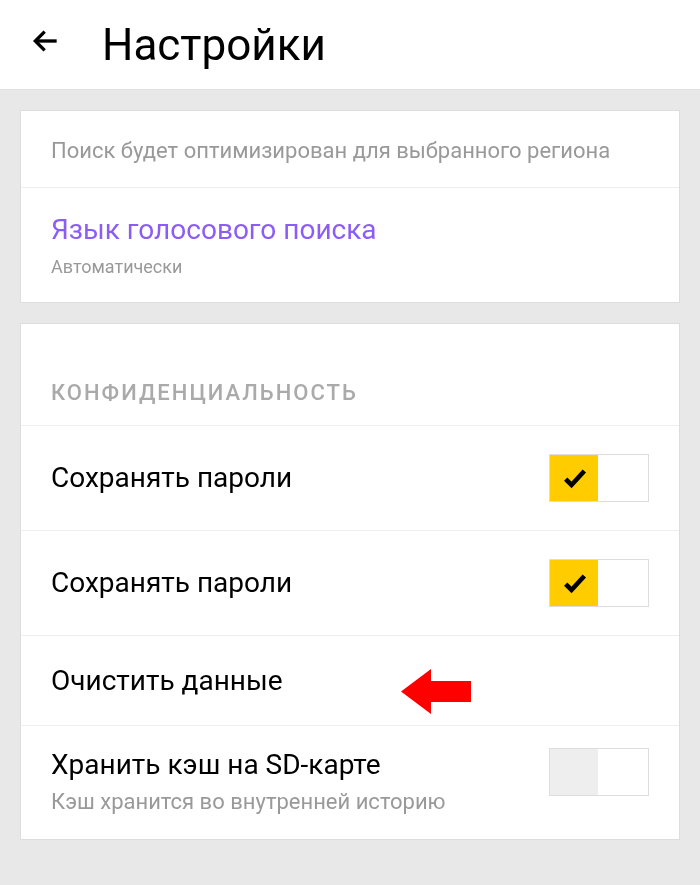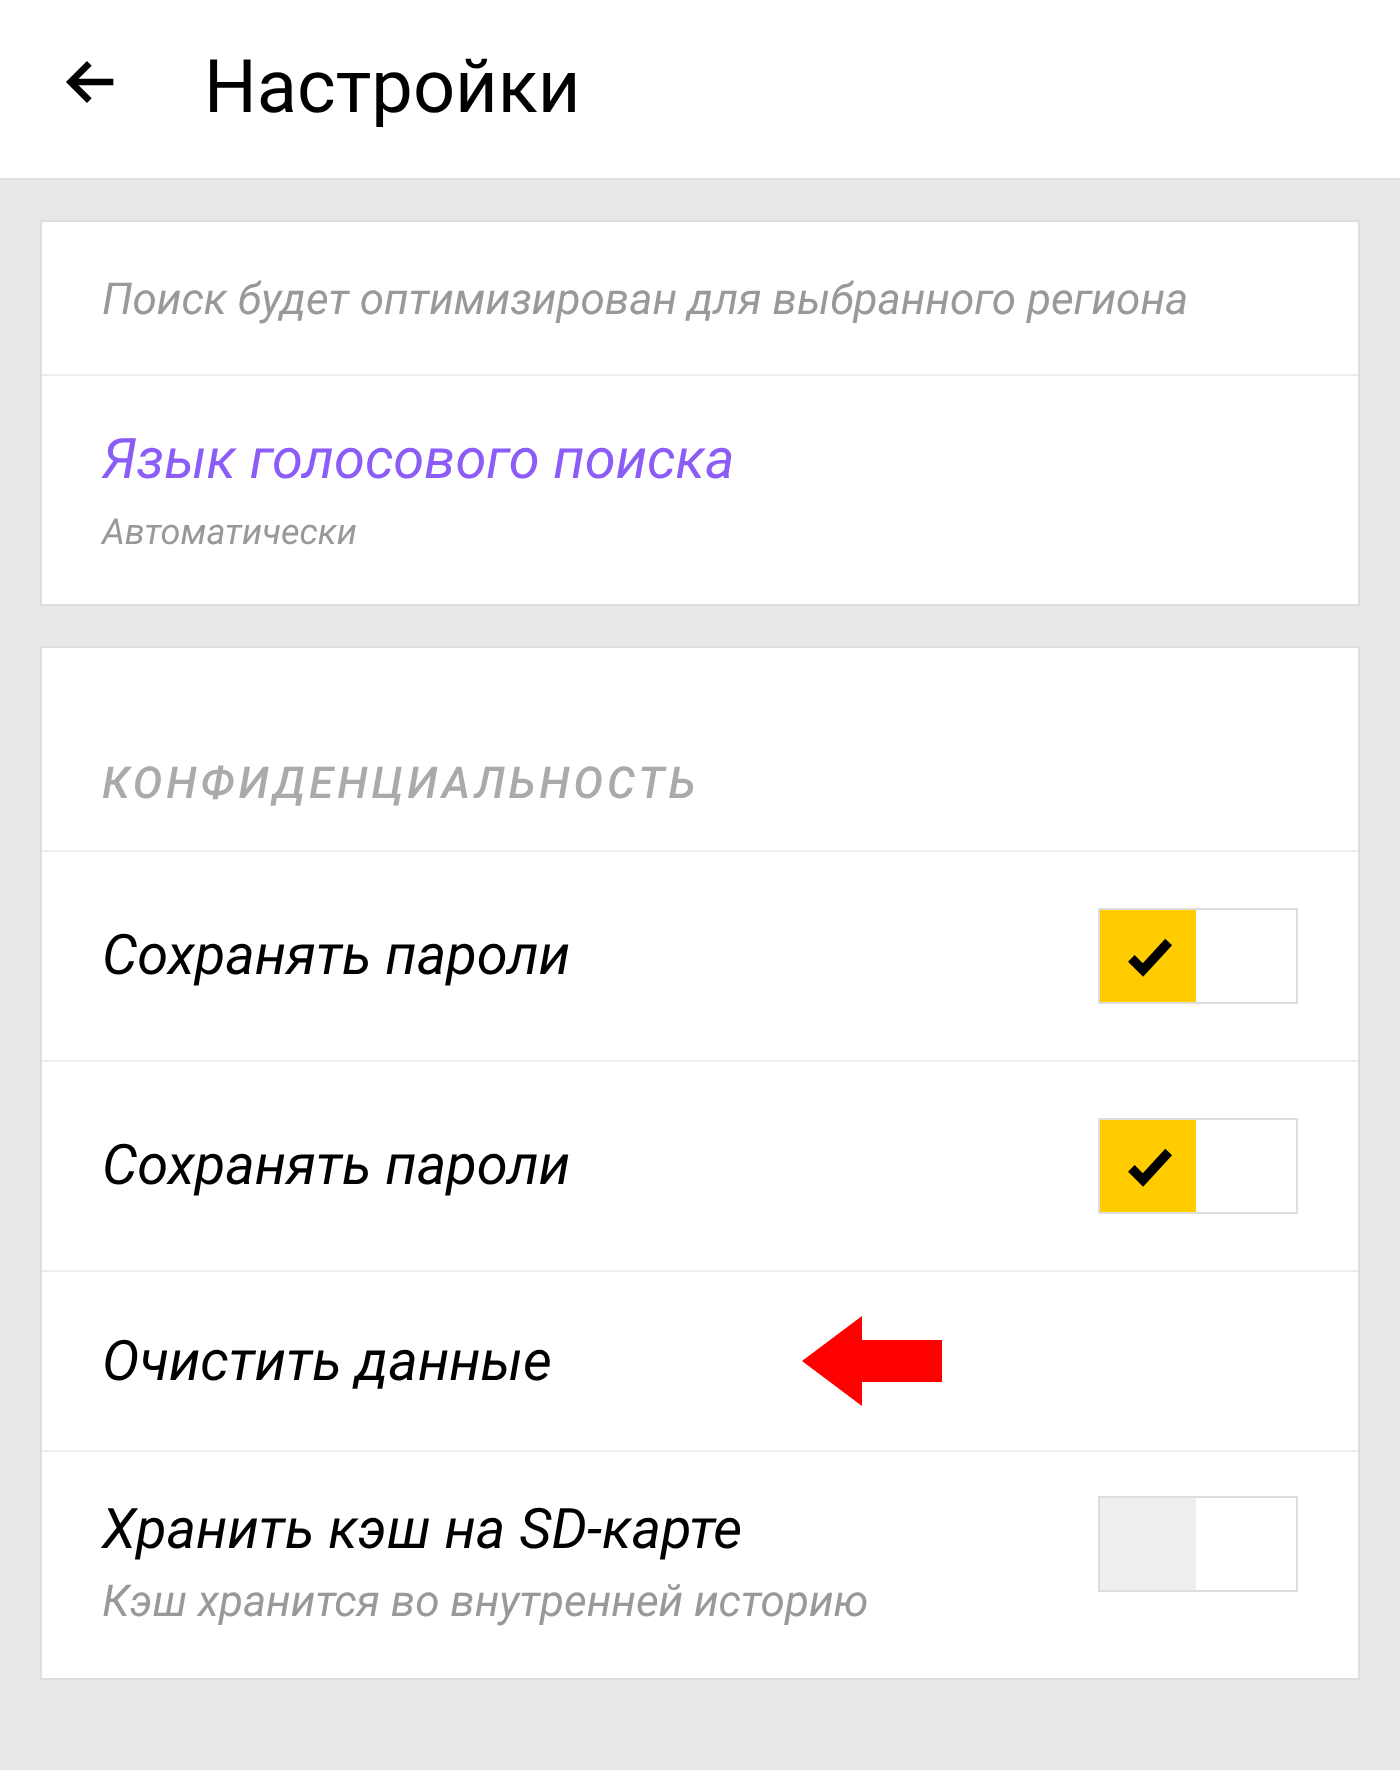--- a/index.html
+++ b/index.html
@@ -23,27 +23,26 @@
       border-bottom: 1px solid #e0e0e0;
     }
     .back-arrow {
       font-size: 32px;
       color: #000;
       cursor: pointer;
       margin-right: 40px;
       font-weight: 400;
     }
     .header-title {
-      font-size: 37px;
+      font-size: 44px;
       color: #000;
       font-weight: 400;
     }
     .content {
       padding: 0;
-      font-style: italic;
     }
     .card {
       background: #ffffff;
       margin: 20px;
       border: 1px solid #ddd;
     }
     .card-top {
       margin-top: 20px;
     }
     .hint-text {
@@ -142,21 +141,20 @@
       width: 50px;
       height: 46px;
       background: #fff;
     }
     .checkmark {
       width: 28px;
       height: 28px;
     }
     .action-row {
       display: flex;
-      align-items: center;
       padding: 28px 30px;
       border-bottom: 1px solid #eee;
       position: relative;
     }
     .action-label {
       font-size: 28px;
       color: #000;
     }
     .red-arrow {
       position: absolute;

